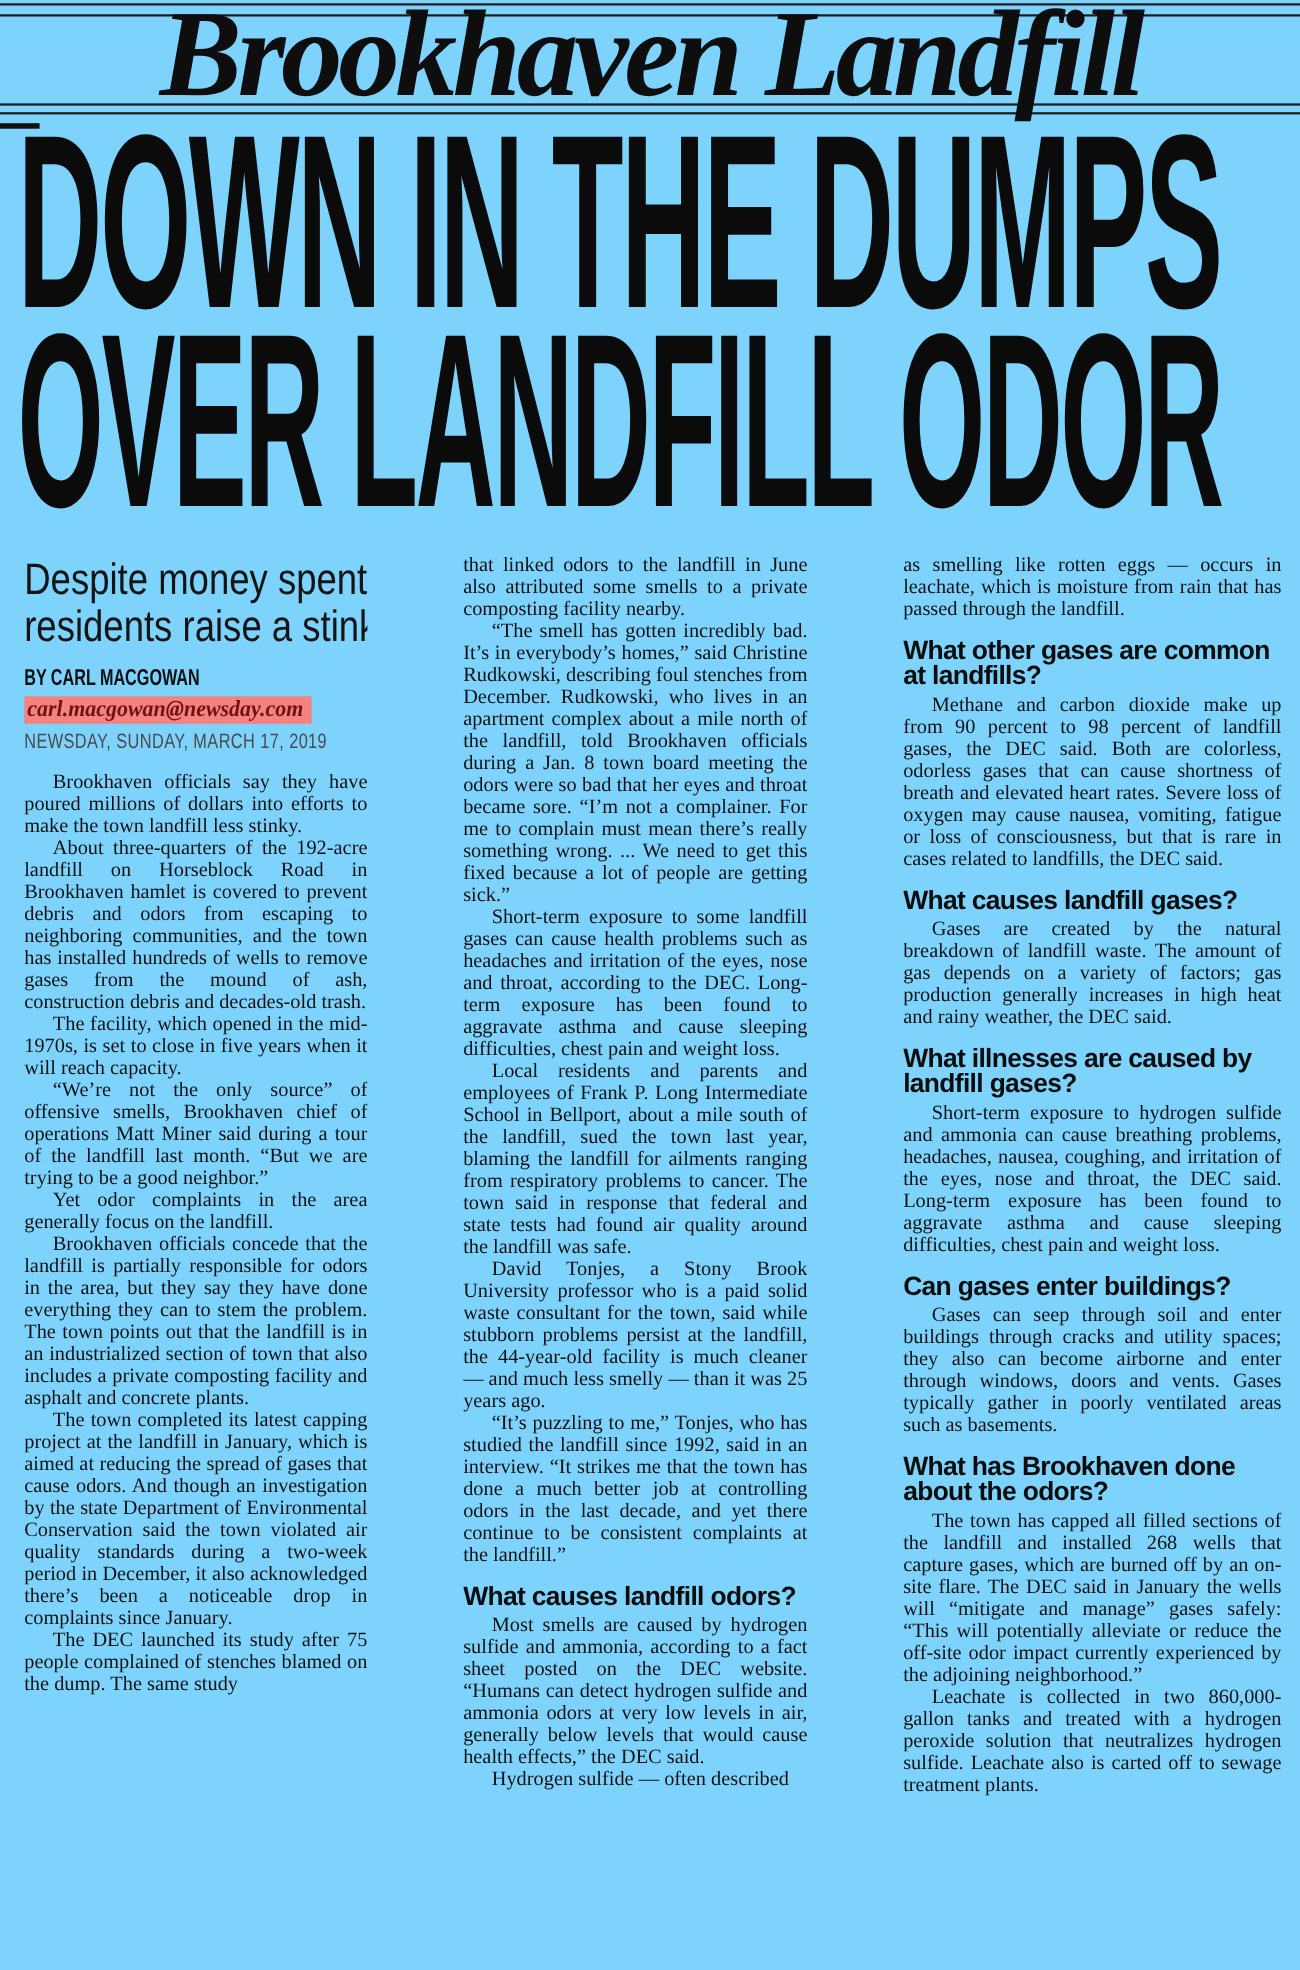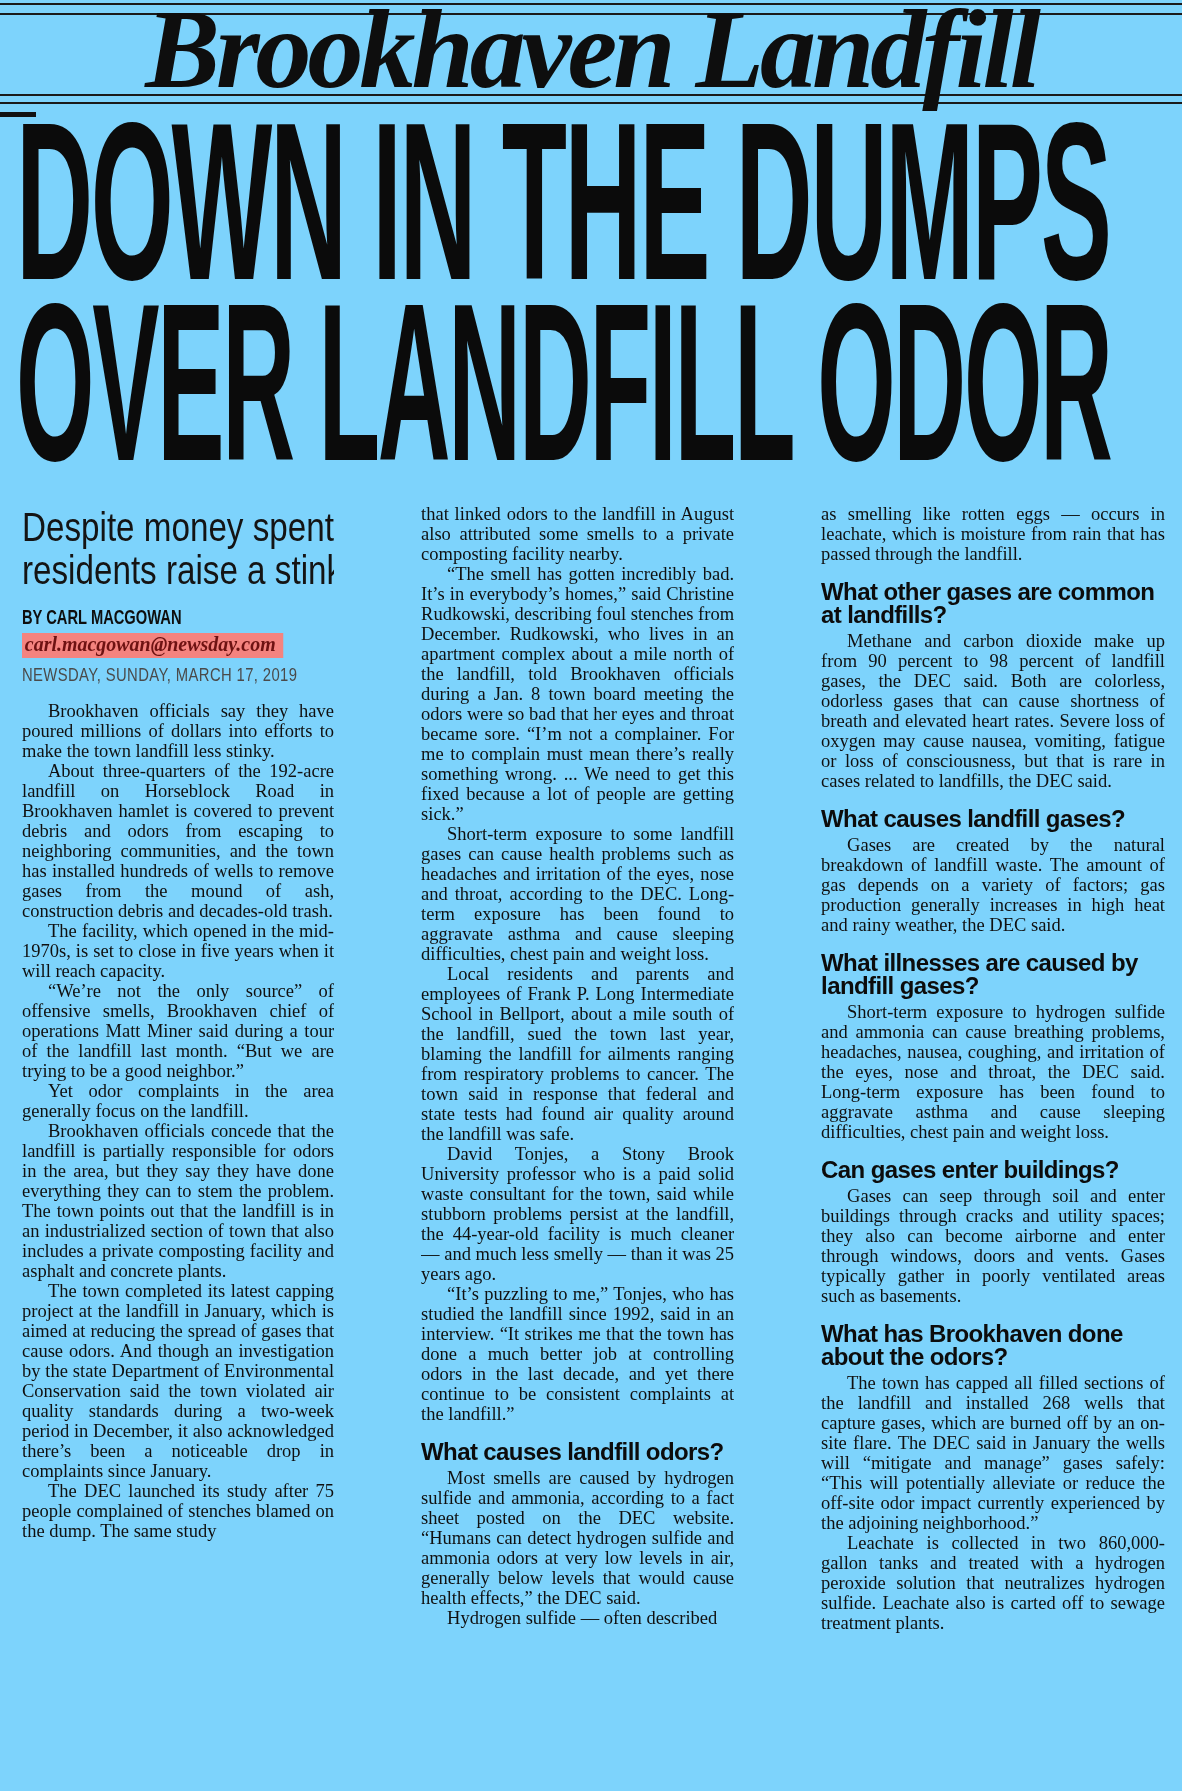--- a/index.html
+++ b/index.html
@@ -100,21 +100,21 @@
       <p class="b ind">About three-quarters of the 192-acre landfill on Horseblock Road in Brookhaven hamlet is covered to prevent debris and odors from escaping to neighboring communities, and the town has installed hundreds of wells to remove gases from the mound of ash, construction debris and decades-old trash.</p>
       <p class="b ind">The facility, which opened in the mid-1970s, is set to close in five years when it will reach capacity.</p>
       <p class="b ind">“We’re not the only source” of offensive smells, Brookhaven chief of operations Matt Miner said during a tour of the landfill last month. “But we are trying to be a good neighbor.”</p>
       <p class="b ind">Yet odor complaints in the area generally focus on the landfill.</p>
       <p class="b ind">Brookhaven officials concede that the landfill is partially responsible for odors in the area, but they say they have done everything they can to stem the problem. The town points out that the landfill is in an industrialized section of town that also includes a private composting facility and asphalt and concrete plants.</p>
       <p class="b ind">The town completed its latest capping project at the landfill in January, which is aimed at reducing the spread of gases that cause odors. And though an investigation by the state Department of Environmental Conservation said the town violated air quality standards during a two-week period in December, it also acknowledged there’s been a noticeable drop in complaints since January.</p>
       <p class="b ind">The DEC launched its study after 75 people complained of stenches blamed on the dump. The same study</p>
     </div>
 
     <div class="col col2">
-      <p class="b">that linked odors to the landfill in August also attributed some smells to a private composting facility nearby.</p>
+      <p class="b">that linked odors to the landfill in June also attributed some smells to a private composting facility nearby.</p>
       <p class="b ind">“The smell has gotten incredibly bad. It’s in everybody’s homes,” said Christine Rudkowski, describing foul stenches from December. Rudkowski, who lives in an apartment complex about a mile north of the landfill, told Brookhaven officials during a Jan. 8 town board meeting the odors were so bad that her eyes and throat became sore. “I’m not a complainer. For me to complain must mean there’s really something wrong. ... We need to get this fixed because a lot of people are getting sick.”</p>
       <p class="b ind">Short-term exposure to some landfill gases can cause health problems such as headaches and irritation of the eyes, nose and throat, according to the DEC. Long-term exposure has been found to aggravate asthma and cause sleeping difficulties, chest pain and weight loss.</p>
       <p class="b ind">Local residents and parents and employees of Frank P. Long Intermediate School in Bellport, about a mile south of the landfill, sued the town last year, blaming the landfill for ailments ranging from respiratory problems to cancer. The town said in response that federal and state tests had found air quality around the landfill was safe.</p>
       <p class="b ind">David Tonjes, a Stony Brook University professor who is a paid solid waste consultant for the town, said while stubborn problems persist at the landfill, the 44-year-old facility is much cleaner — and much less smelly — than it was 25 years ago.</p>
       <p class="b ind">“It’s puzzling to me,” Tonjes, who has studied the landfill since 1992, said in an interview. “It strikes me that the town has done a much better job at controlling odors in the last decade, and yet there continue to be consistent complaints at the landfill.”</p>
       <h3 class="qh">What causes landfill odors?</h3>
       <p class="b ind">Most smells are caused by hydrogen sulfide and ammonia, according to a fact sheet posted on the DEC website. “Humans can detect hydrogen sulfide and ammonia odors at very low levels in air, generally below levels that would cause health effects,” the DEC said.</p>
       <p class="b ind">Hydrogen sulfide — often described</p>
     </div>
 

